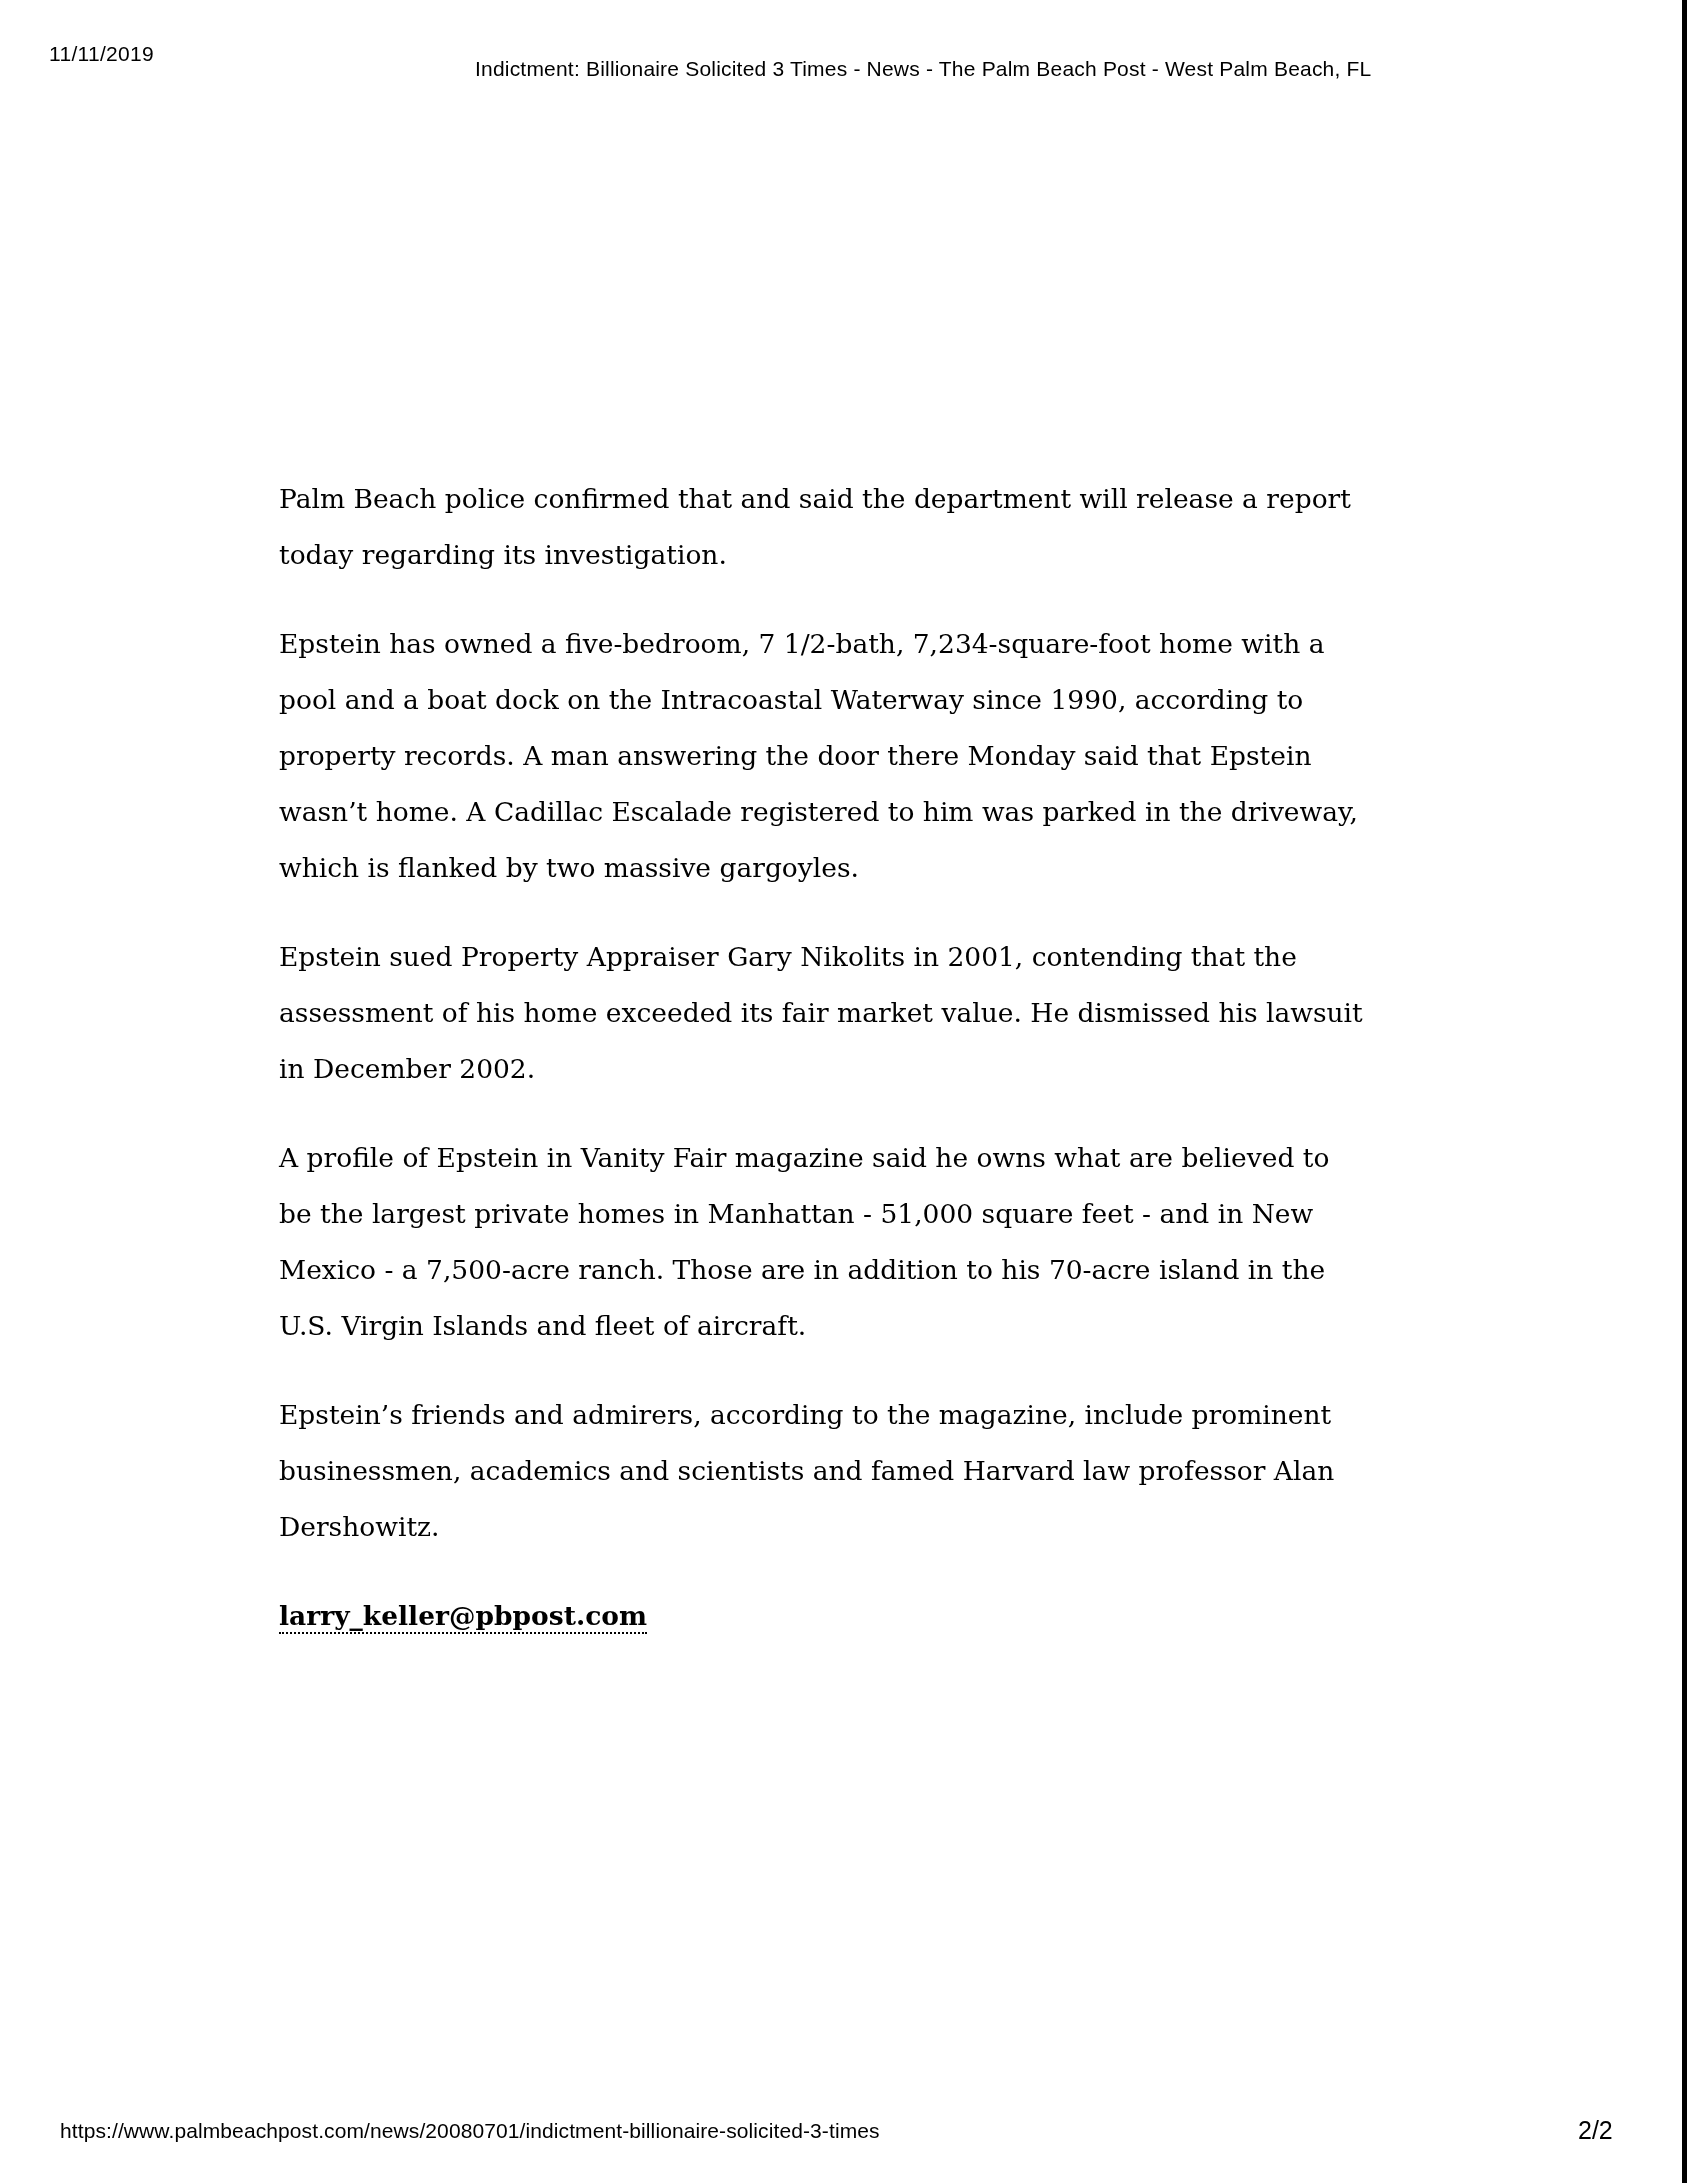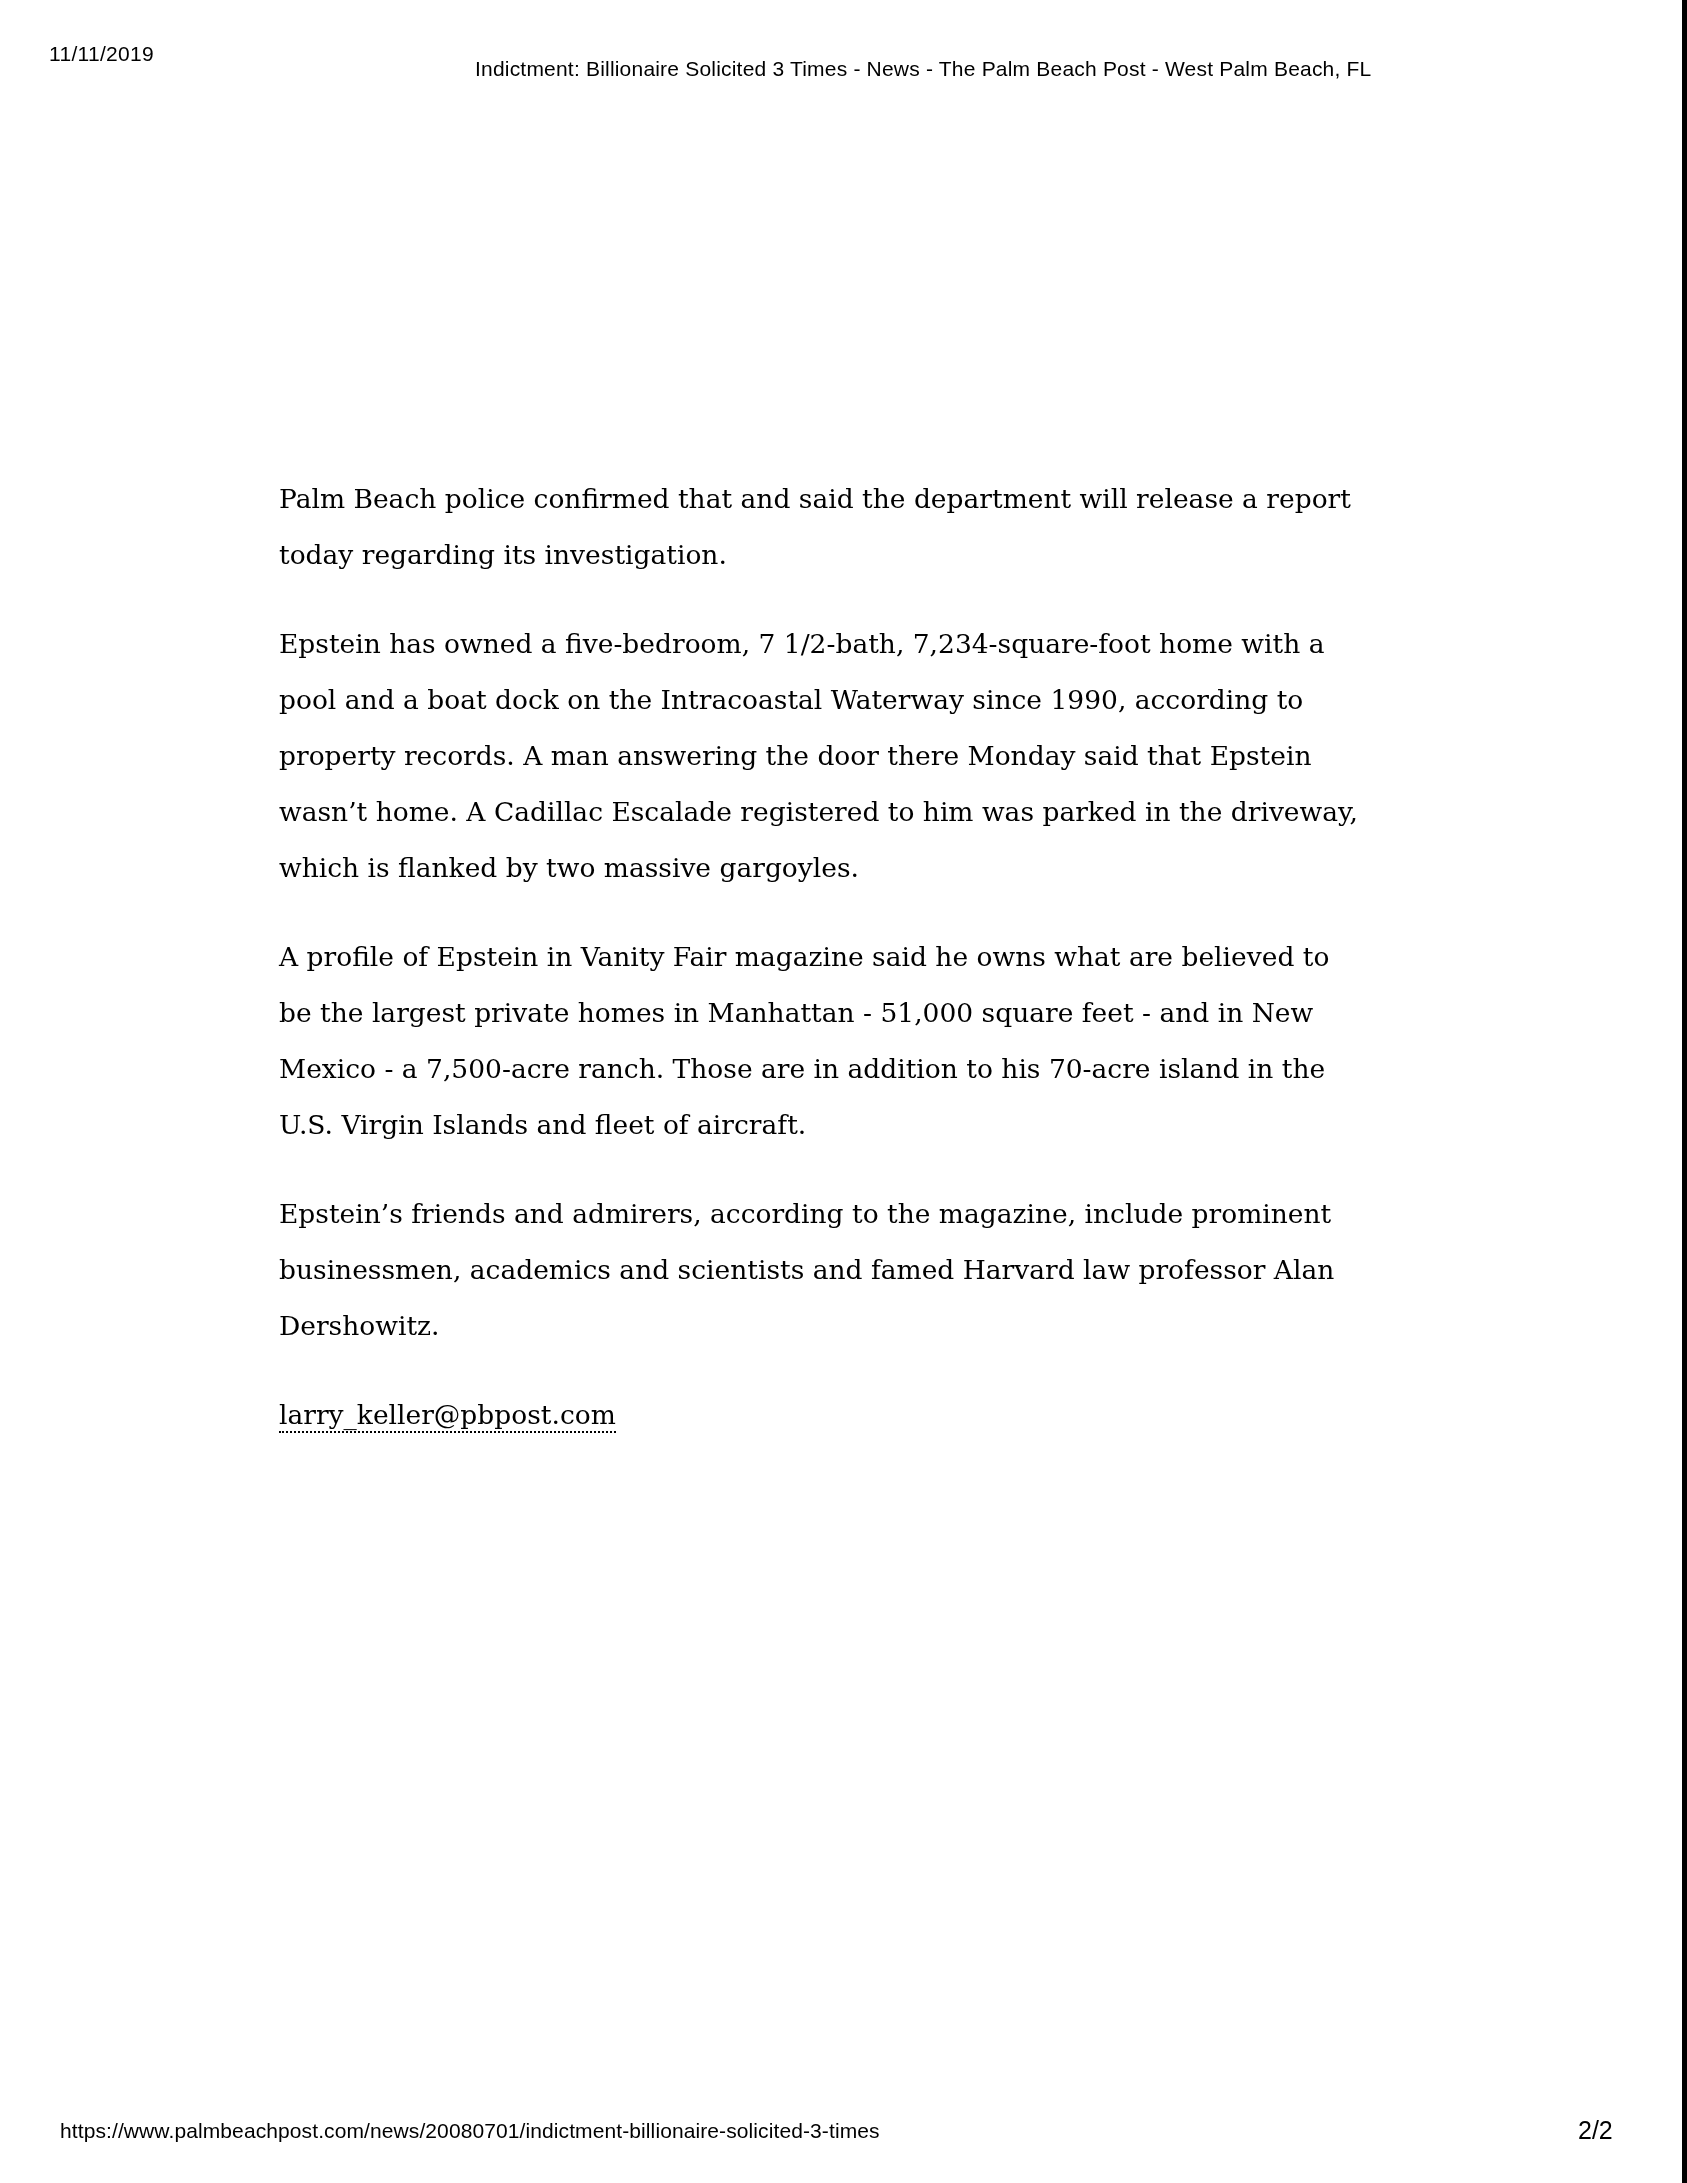--- a/index.html
+++ b/index.html
@@ -51,20 +51,21 @@
     font-family: "DejaVu Serif", serif;
     font-size: 26.5px;
     line-height: 56px;
   }
   .article p {
     margin: 0 0 33px 9px;
     white-space: pre-line;
   }
   .article p.email-row {
     margin-bottom: 0;
+    font-weight: bold;
   }
   .email-link {
     color: #000000;
     text-decoration: none;
     border-bottom: 2px dotted #000000;
     padding-bottom: 1.3px;
     cursor: pointer;
   }
   .ftr-url {
     position: absolute;
@@ -94,20 +95,23 @@
   <span class="hdr-title">Indictment: Billionaire Solicited 3 Times - News - The Palm Beach Post - West Palm Beach, FL</span>
 
   <div class="article">
     <p>Palm Beach police confirmed that and said the department will release a report
 today regarding its investigation.</p>
     <p>Epstein has owned a five-bedroom, 7 1/2-bath, 7,234-square-foot home with a
 pool and a boat dock on the Intracoastal Waterway since 1990, according to
 property records. A man answering the door there Monday said that Epstein
 wasn’t home. A Cadillac Escalade registered to him was parked in the driveway,
 which is flanked by two massive gargoyles.</p>
+    <p>Epstein sued Property Appraiser Gary Nikolits in 2001, contending that the
+assessment of his home exceeded its fair market value. He dismissed his lawsuit
+in December 2002.</p>
     <p>A profile of Epstein in Vanity Fair magazine said he owns what are believed to
 be the largest private homes in Manhattan - 51,000 square feet - and in New
 Mexico - a 7,500-acre ranch. Those are in addition to his 70-acre island in the
 U.S. Virgin Islands and fleet of aircraft.</p>
     <p>Epstein’s friends and admirers, according to the magazine, include prominent
 businessmen, academics and scientists and famed Harvard law professor Alan
 Dershowitz.</p>
     <p class="email-row"><a class="email-link">larry_keller@pbpost.com</a></p>
   </div>
 

